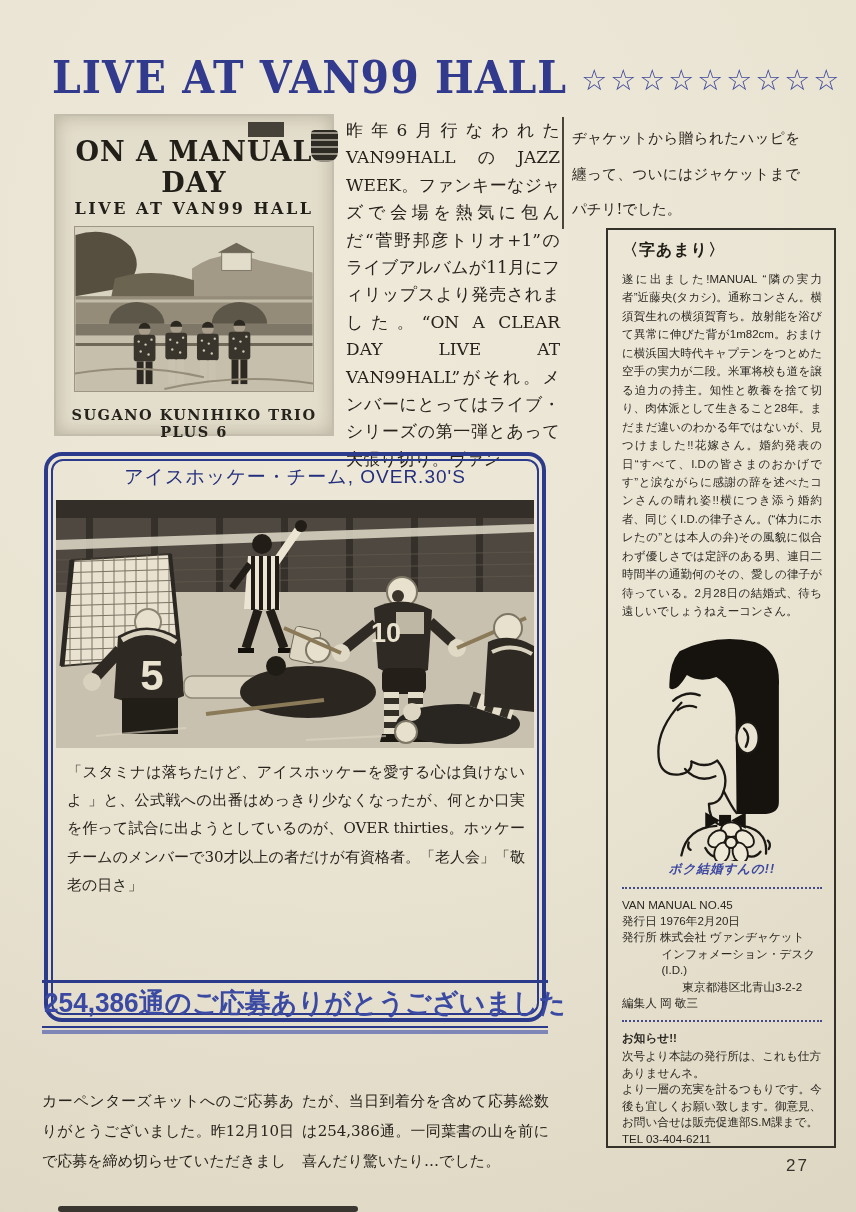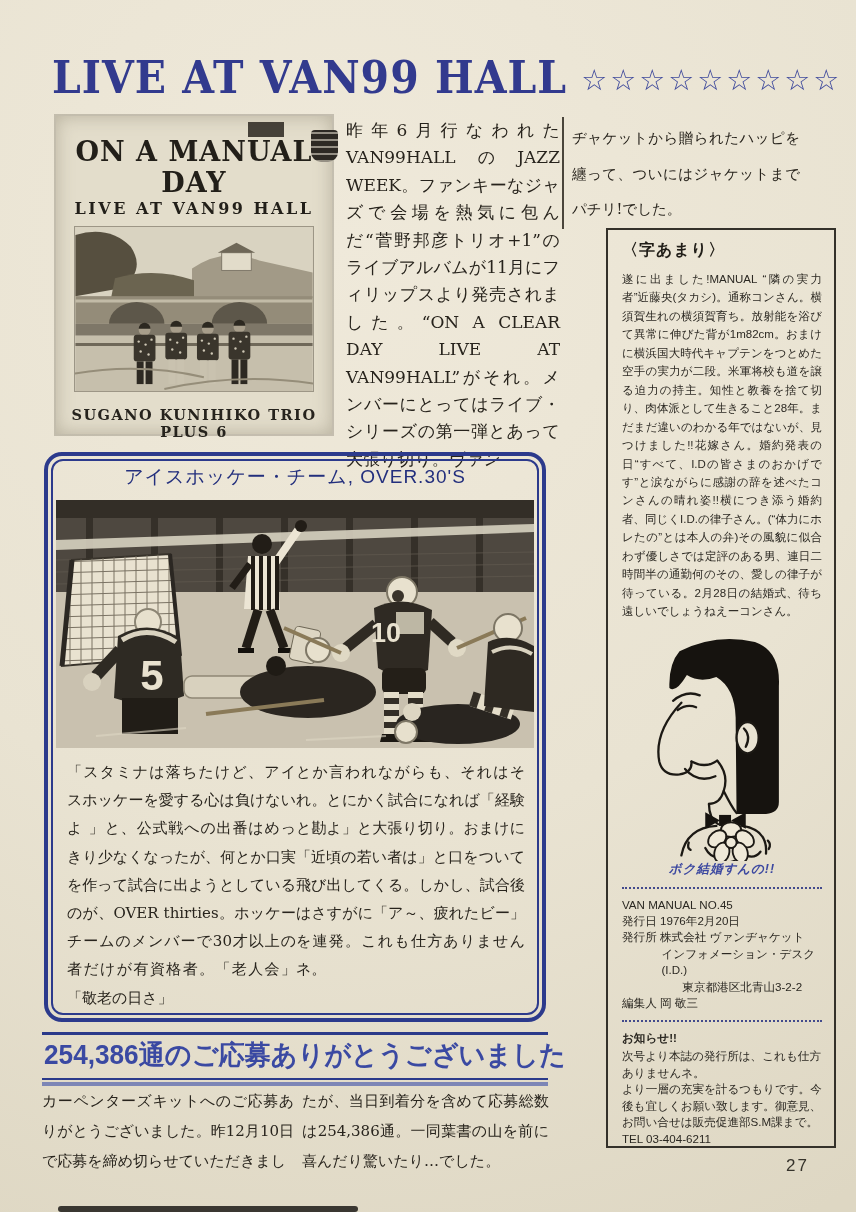--- a/index.html
+++ b/index.html
@@ -40,21 +40,21 @@
   
   .hockeybox{position:absolute;left:44px;top:452px;width:502px;height:570px;box-sizing:border-box;
     border:4px solid #2c3a8c;border-radius:18px;}
   .hockeybox-inner{position:absolute;inset:3px;border:2px solid #2c3a8c;border-radius:12px;}
   .hockey-title{text-align:center;margin-top:12px;font-size:30px;font-weight:bold;color:#232f7d;letter-spacing:2px;}
   .hockey-sub{text-align:center;font-size:19px;color:#232f7d;font-family:"Liberation Sans",sans-serif;margin-top:3px;letter-spacing:1px;}
   .hockey-photo{display:block;margin:10px auto 0;}
   .hockey-cols{display:flex;padding:10px 12px 0 14px;font-size:15px;line-height:28.2px;text-align:justify;color:#28241d;}
   .hockey-cols > div{flex:1;}
   
-  .banner{position:absolute;left:42px;top:1032px;width:504px;border-top:3px solid #2b3a8a;border-bottom:2px solid #2b3a8a;
+  .banner{position:absolute;left:42px;top:980px;width:504px;border-top:3px solid #2b3a8a;border-bottom:2px solid #2b3a8a;
     padding:2px 0 5px 2px;}
   .banner::after{content:"";position:absolute;left:0;right:0;bottom:-8px;height:4px;background:#6b77b3;opacity:.85;}
   .banner-text{font-family:"Liberation Sans",sans-serif;font-weight:bold;font-size:27px;color:#3a49a2;
     white-space:nowrap;display:inline-block;transform:scaleX(.97);transform-origin:left center;}
   .thanks-left{position:absolute;left:42px;top:1086px;width:252px;font-size:15px;line-height:30px;text-align:justify;}
   .thanks-right{position:absolute;left:302px;top:1086px;width:247px;font-size:15px;line-height:30px;text-align:justify;}
   .page-number{position:absolute;left:786px;top:1156px;font-size:17px;font-family:"Liberation Sans",sans-serif;color:#36332b;letter-spacing:2px;}
   .scan-edge{position:absolute;left:58px;bottom:0px;width:300px;height:6px;background:#1c1a16;border-radius:3px;opacity:.85;}
 </style>
 </head>
@@ -339,21 +339,20 @@
           <path d="M432,142 Q454,132 478,146 L478,212 L428,206 Z" fill="#2e2922"></path>
           <path d="M436,152 Q456,142 476,154" stroke="#d9d2bf" stroke-width="4" fill="none"></path>
         </g>
         <g stroke="#ded7c4" stroke-width="2" opacity="0.6">
           <line x1="40" y1="236" x2="130" y2="228"></line>
             <line x1="250" y1="240" x2="330" y2="236"></line>
         </g>
       </svg>
       <div class="hockey-cols">
         <div>「スタミナは落ちたけど、アイスホッケーを愛する心は負けないよ 」と、公式戦への出番はめっきり少なくなったが、何とか口実を作って試合に出ようとしているのが、OVER thirties。ホッケーチームのメンバーで30才以上の者だけが有資格者。「老人会」「敬老の日さ」</div>
-        <div>とか言われながらも、それはそれ。とにかく試合になれば「経験と勘よ」と大張り切り。おまけに「近頃の若い者は」と口をついて飛び出してくる。しかし、試合後はさすがに「ア～、疲れたビー」を連発。これも仕方ありませんネ。</div>
       </div>
     </div>
   </div>
 
   <div class="banner">
     <span class="banner-text">254,386通のご応募ありがとうございました</span>
   </div>
   <div class="thanks-left">カーペンターズキットへのご応募ありがとうございました。昨12月10日で応募を締め切らせていただきまし</div>
   <div class="thanks-right">たが、当日到着分を含めて応募総数は254,386通。一同葉書の山を前に喜んだり驚いたり…でした。</div>
 

